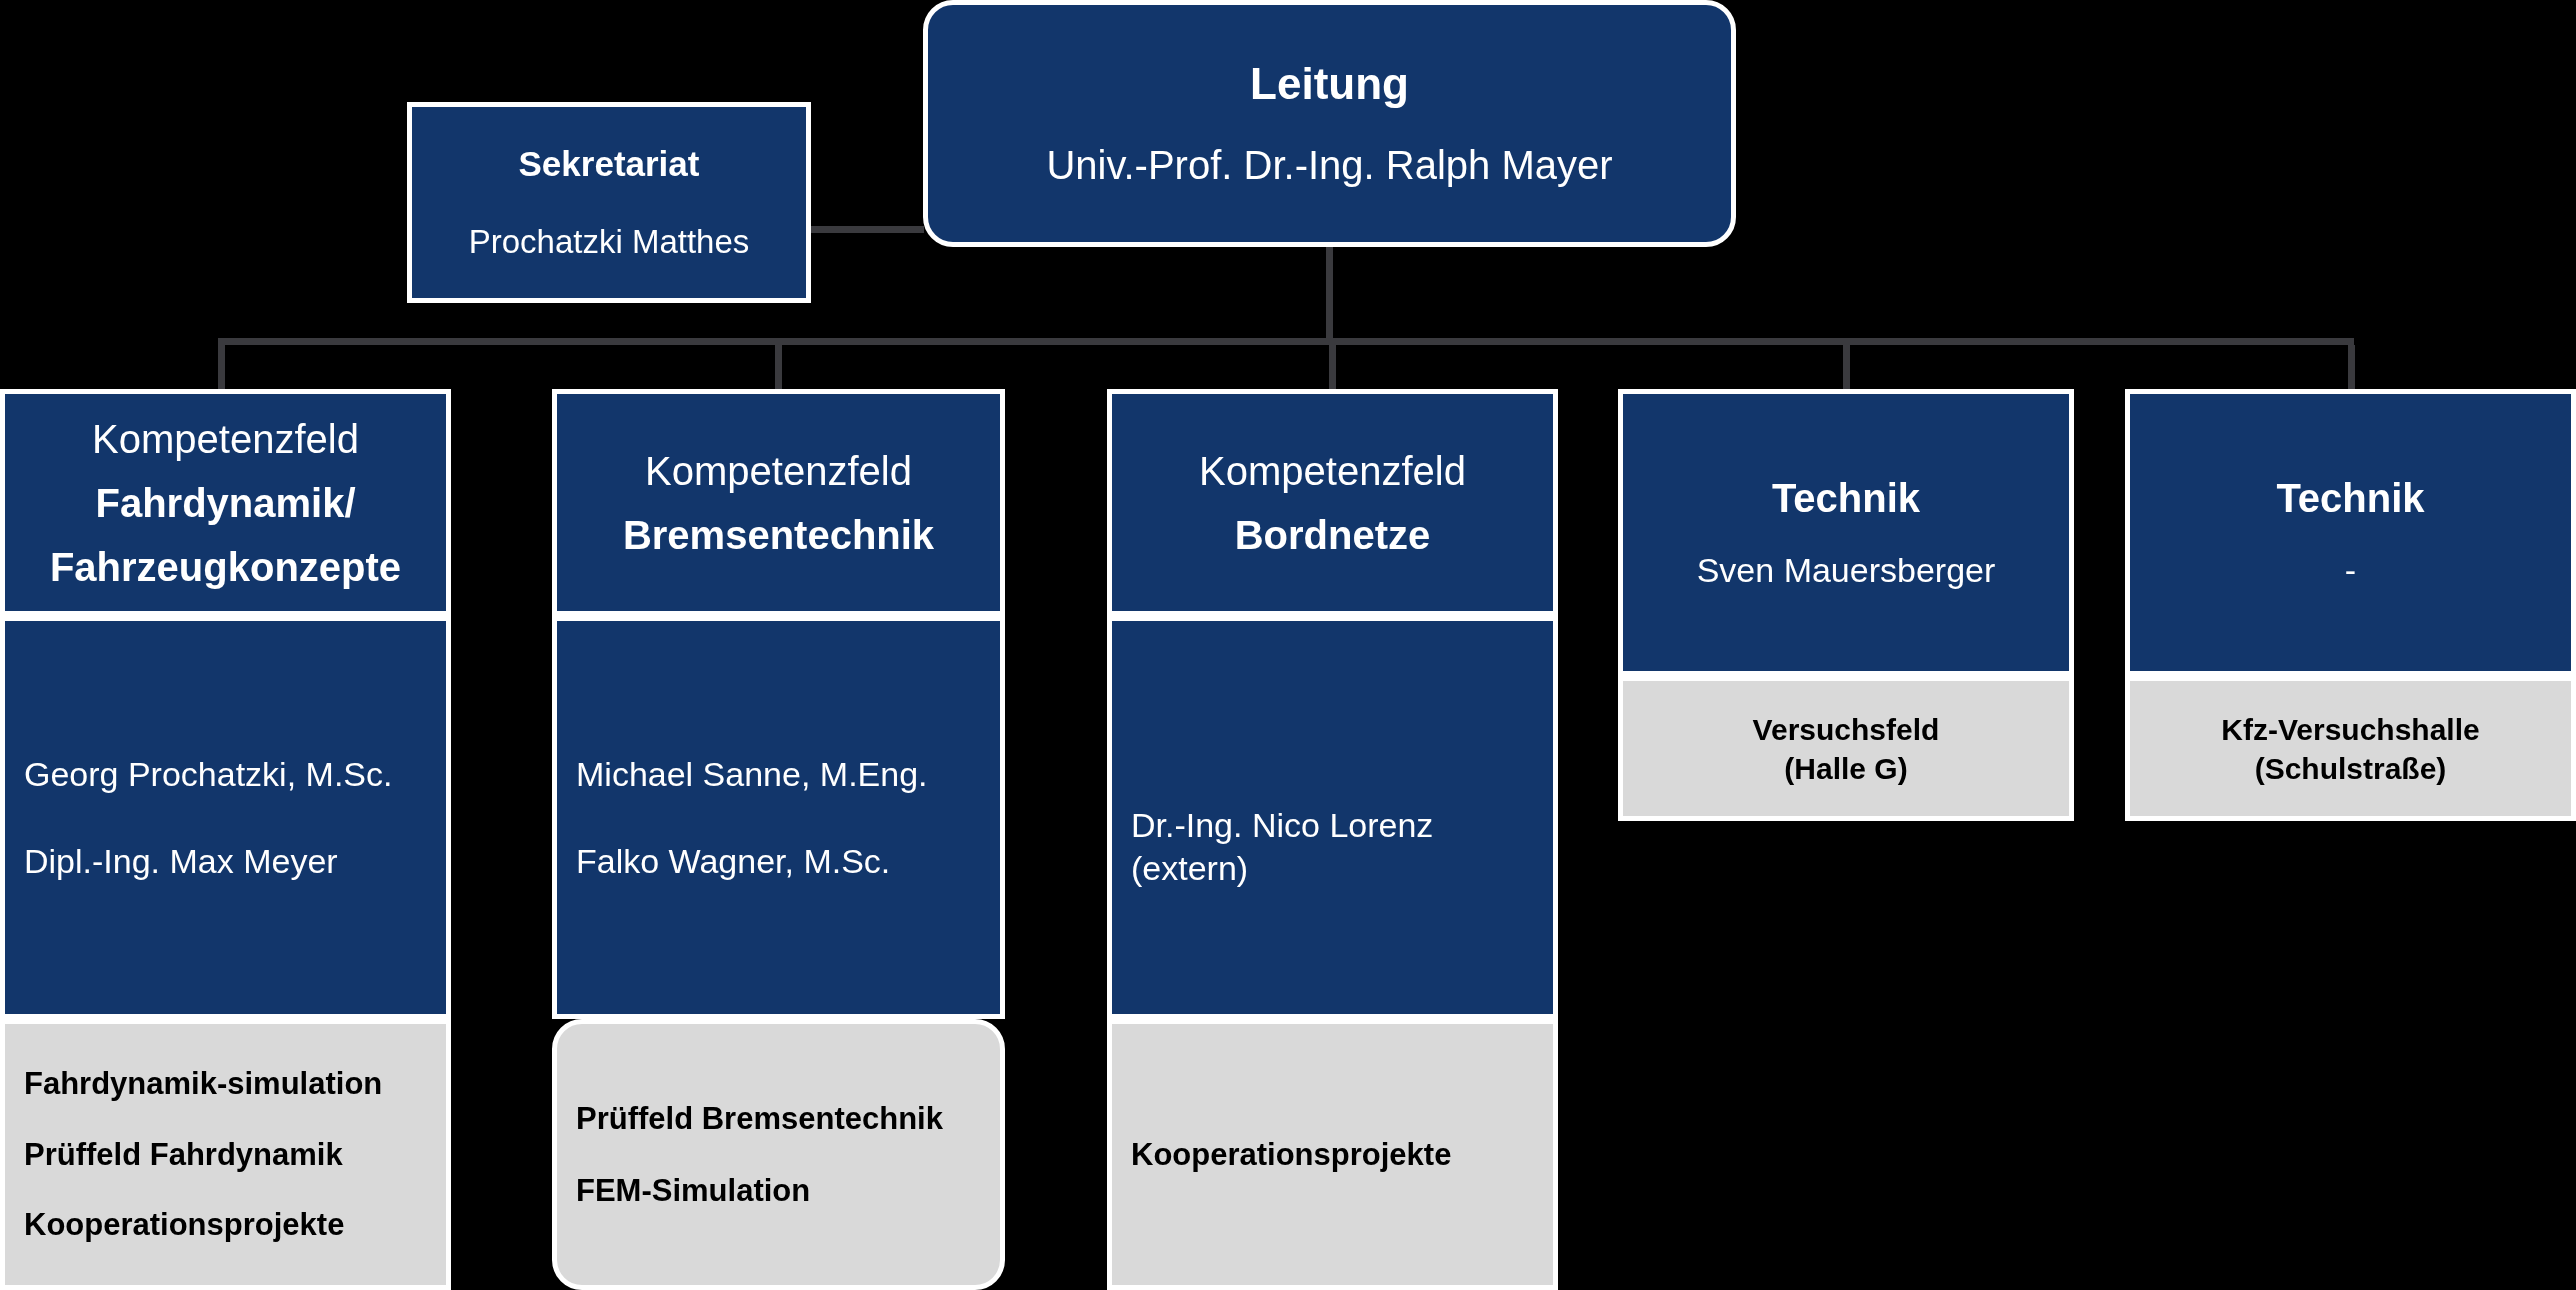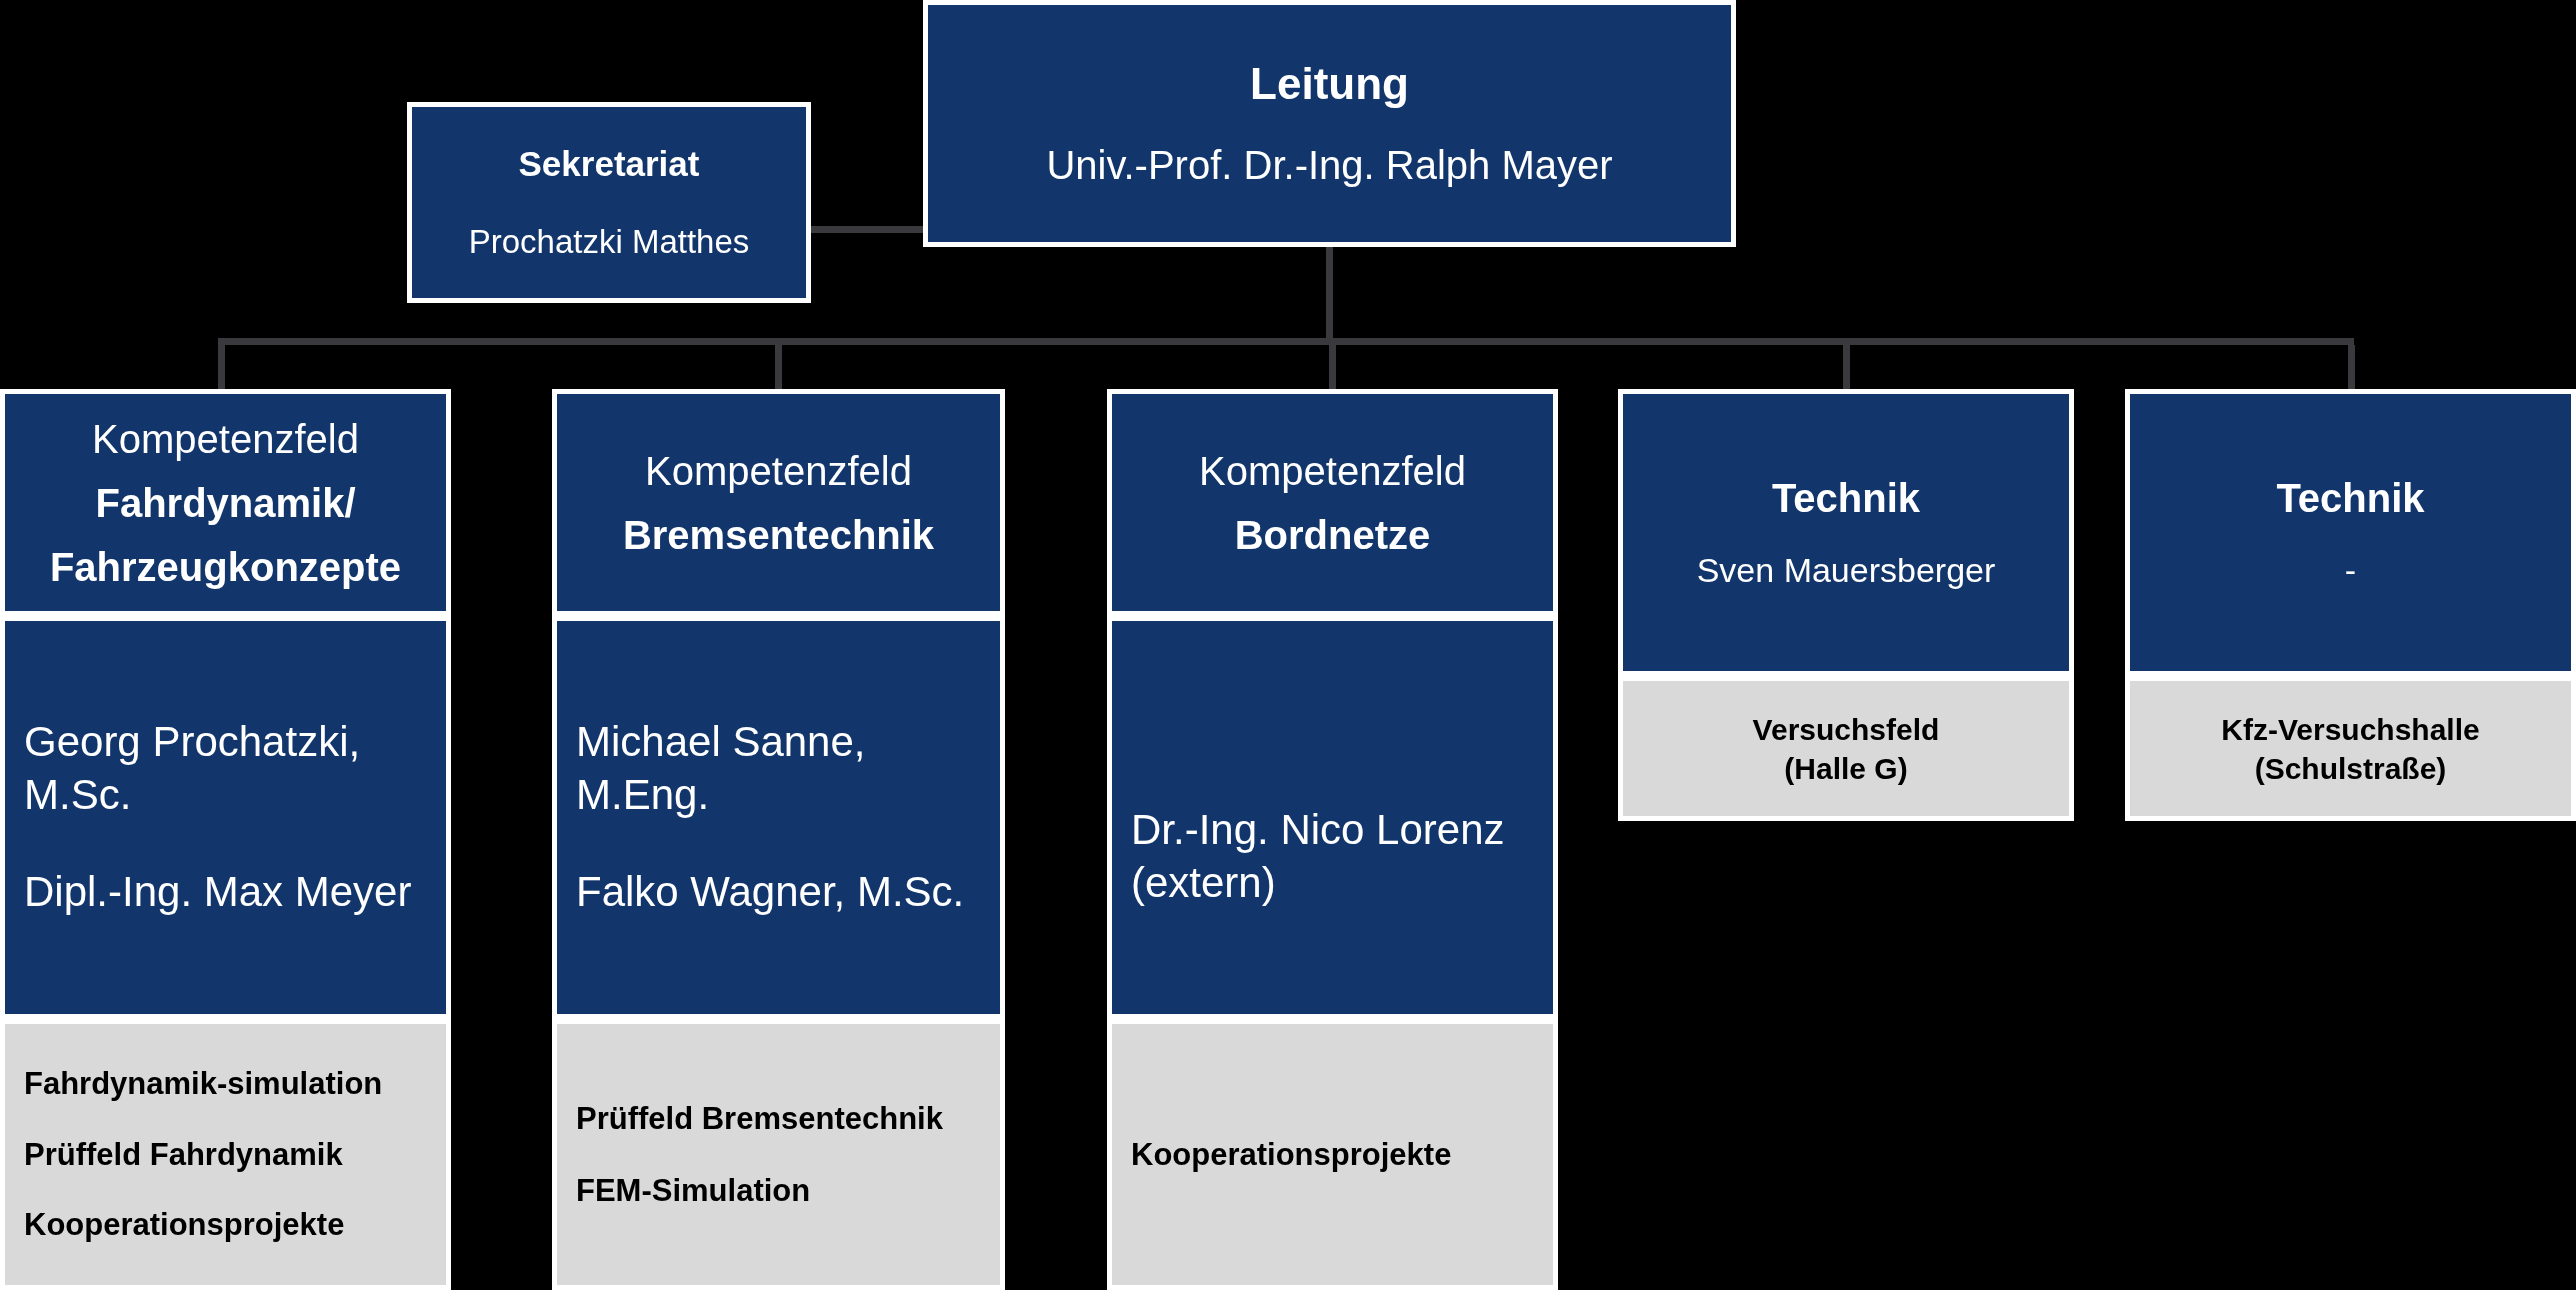--- a/index.html
+++ b/index.html
@@ -25,26 +25,26 @@
     color:var(--text-gray,#000);
   }
   .node.left{align-items:flex-start;text-align:left;padding:0 20.5px 0 19px;}
   .line{position:absolute;background:var(--connector,#3a3a3e);}
   .leitung-title{font-size:44px;font-weight:bold;line-height:1.05;}
   .leitung-name{font-size:40px;line-height:1.05;}
   .sek-title{font-size:35px;font-weight:bold;line-height:1.05;}
   .sek-name{font-size:33px;line-height:1.05;}
   .kf-label{font-size:40px;line-height:1.05;}
   .kf-name{font-size:40px;font-weight:bold;line-height:1.05;}
-  .member{font-size:42px;line-height:1.25;}
+  .member{font-size:34px;line-height:1.25;}
   .area{font-size:31px;font-weight:bold;line-height:1.15;}
   .tech-title{font-size:40px;font-weight:bold;line-height:1.05;}
   .tech-name{font-size:34px;line-height:1.05;}
   .facility{font-size:30px;font-weight:bold;line-height:1.3;}
-  .gap70{gap:36px;}.gap62{gap:42px;}.gap32{gap:22px;}
+  .gap70{gap:36px;border-radius:30px;}.gap62{gap:42px;}.gap32{gap:22px;}
   .gap66{gap:45px;}.gap52{gap:35px;}.gap50{gap:34px;text-align:center;}
 </style>
 </head>
 <body style="background: rgb(0, 0, 0);">
 
 <div id="canvas" style="--bg: #000000; --blue: #12366b; --gray: #d9d9d9; --border: #ffffff; --connector: #3a3a3e; --text-blue: #ffffff; --text-gray: #000000;">
 
   <div class="line" style="left:811px;top:226px;width:113px;height:6.8px;"></div>
   <div class="line" style="left:1326px;top:246px;width:6.8px;height:92px;"></div>
   <div class="line" style="left:218px;top:338px;width:2136px;height:6.8px;"></div>

